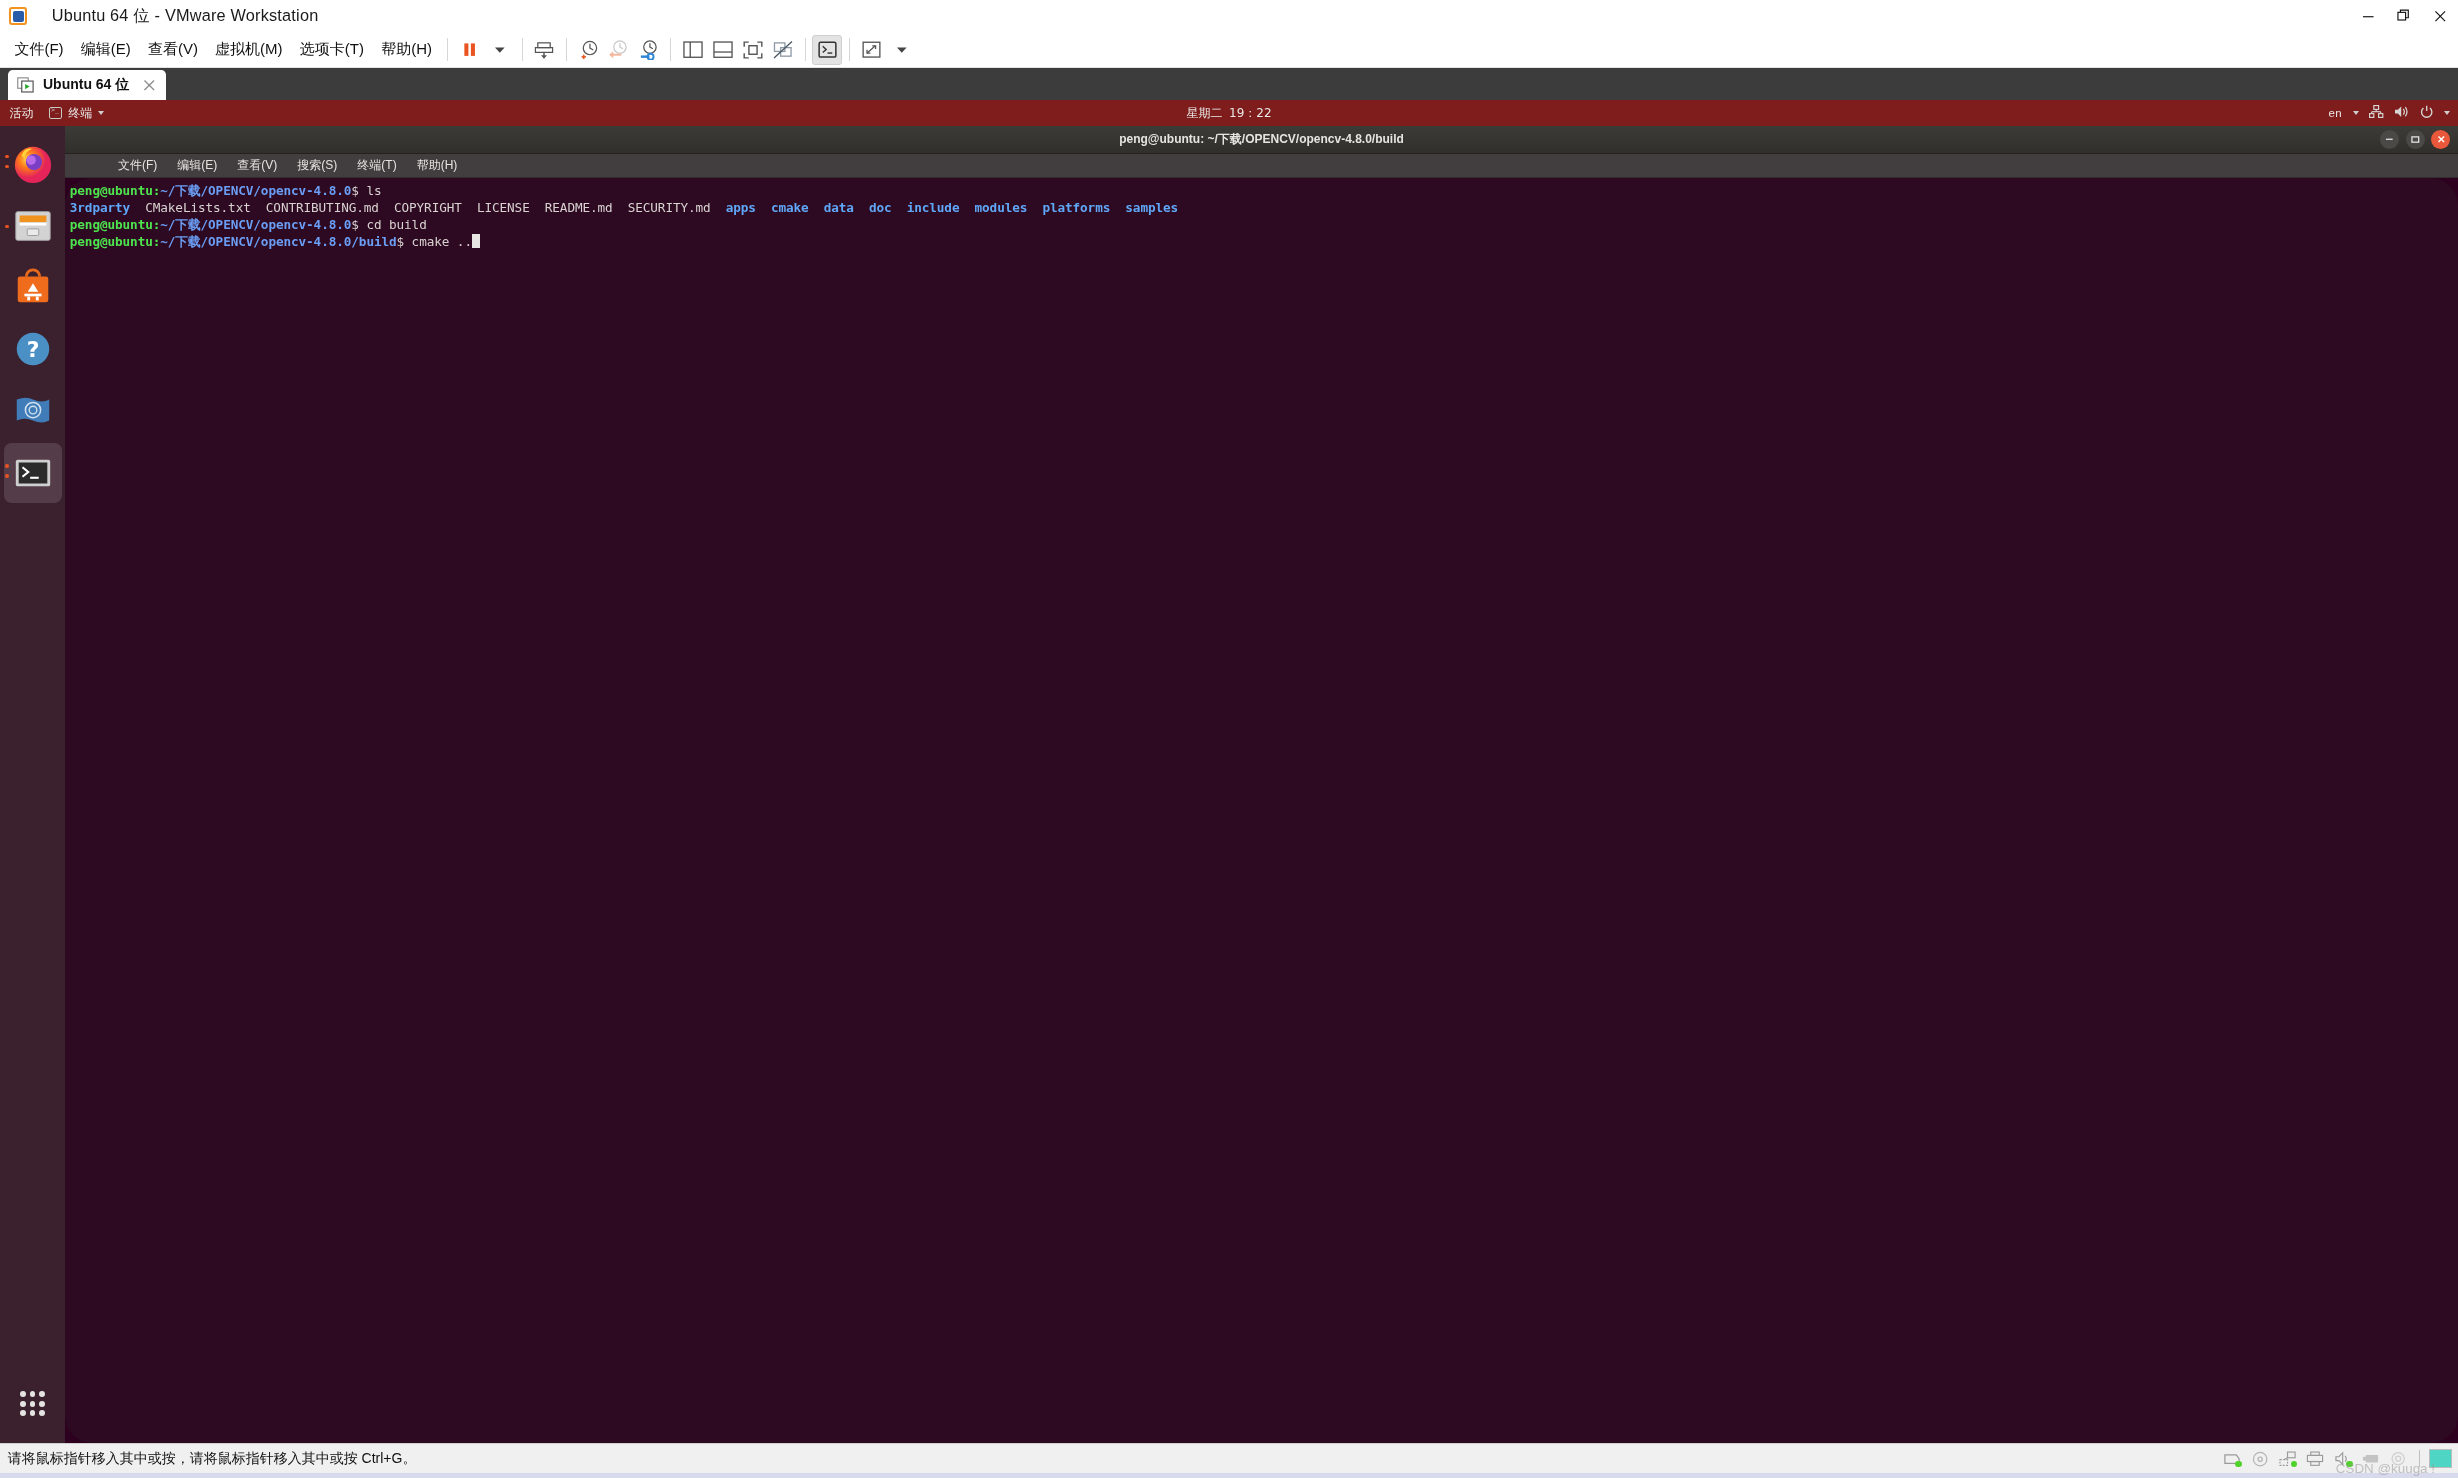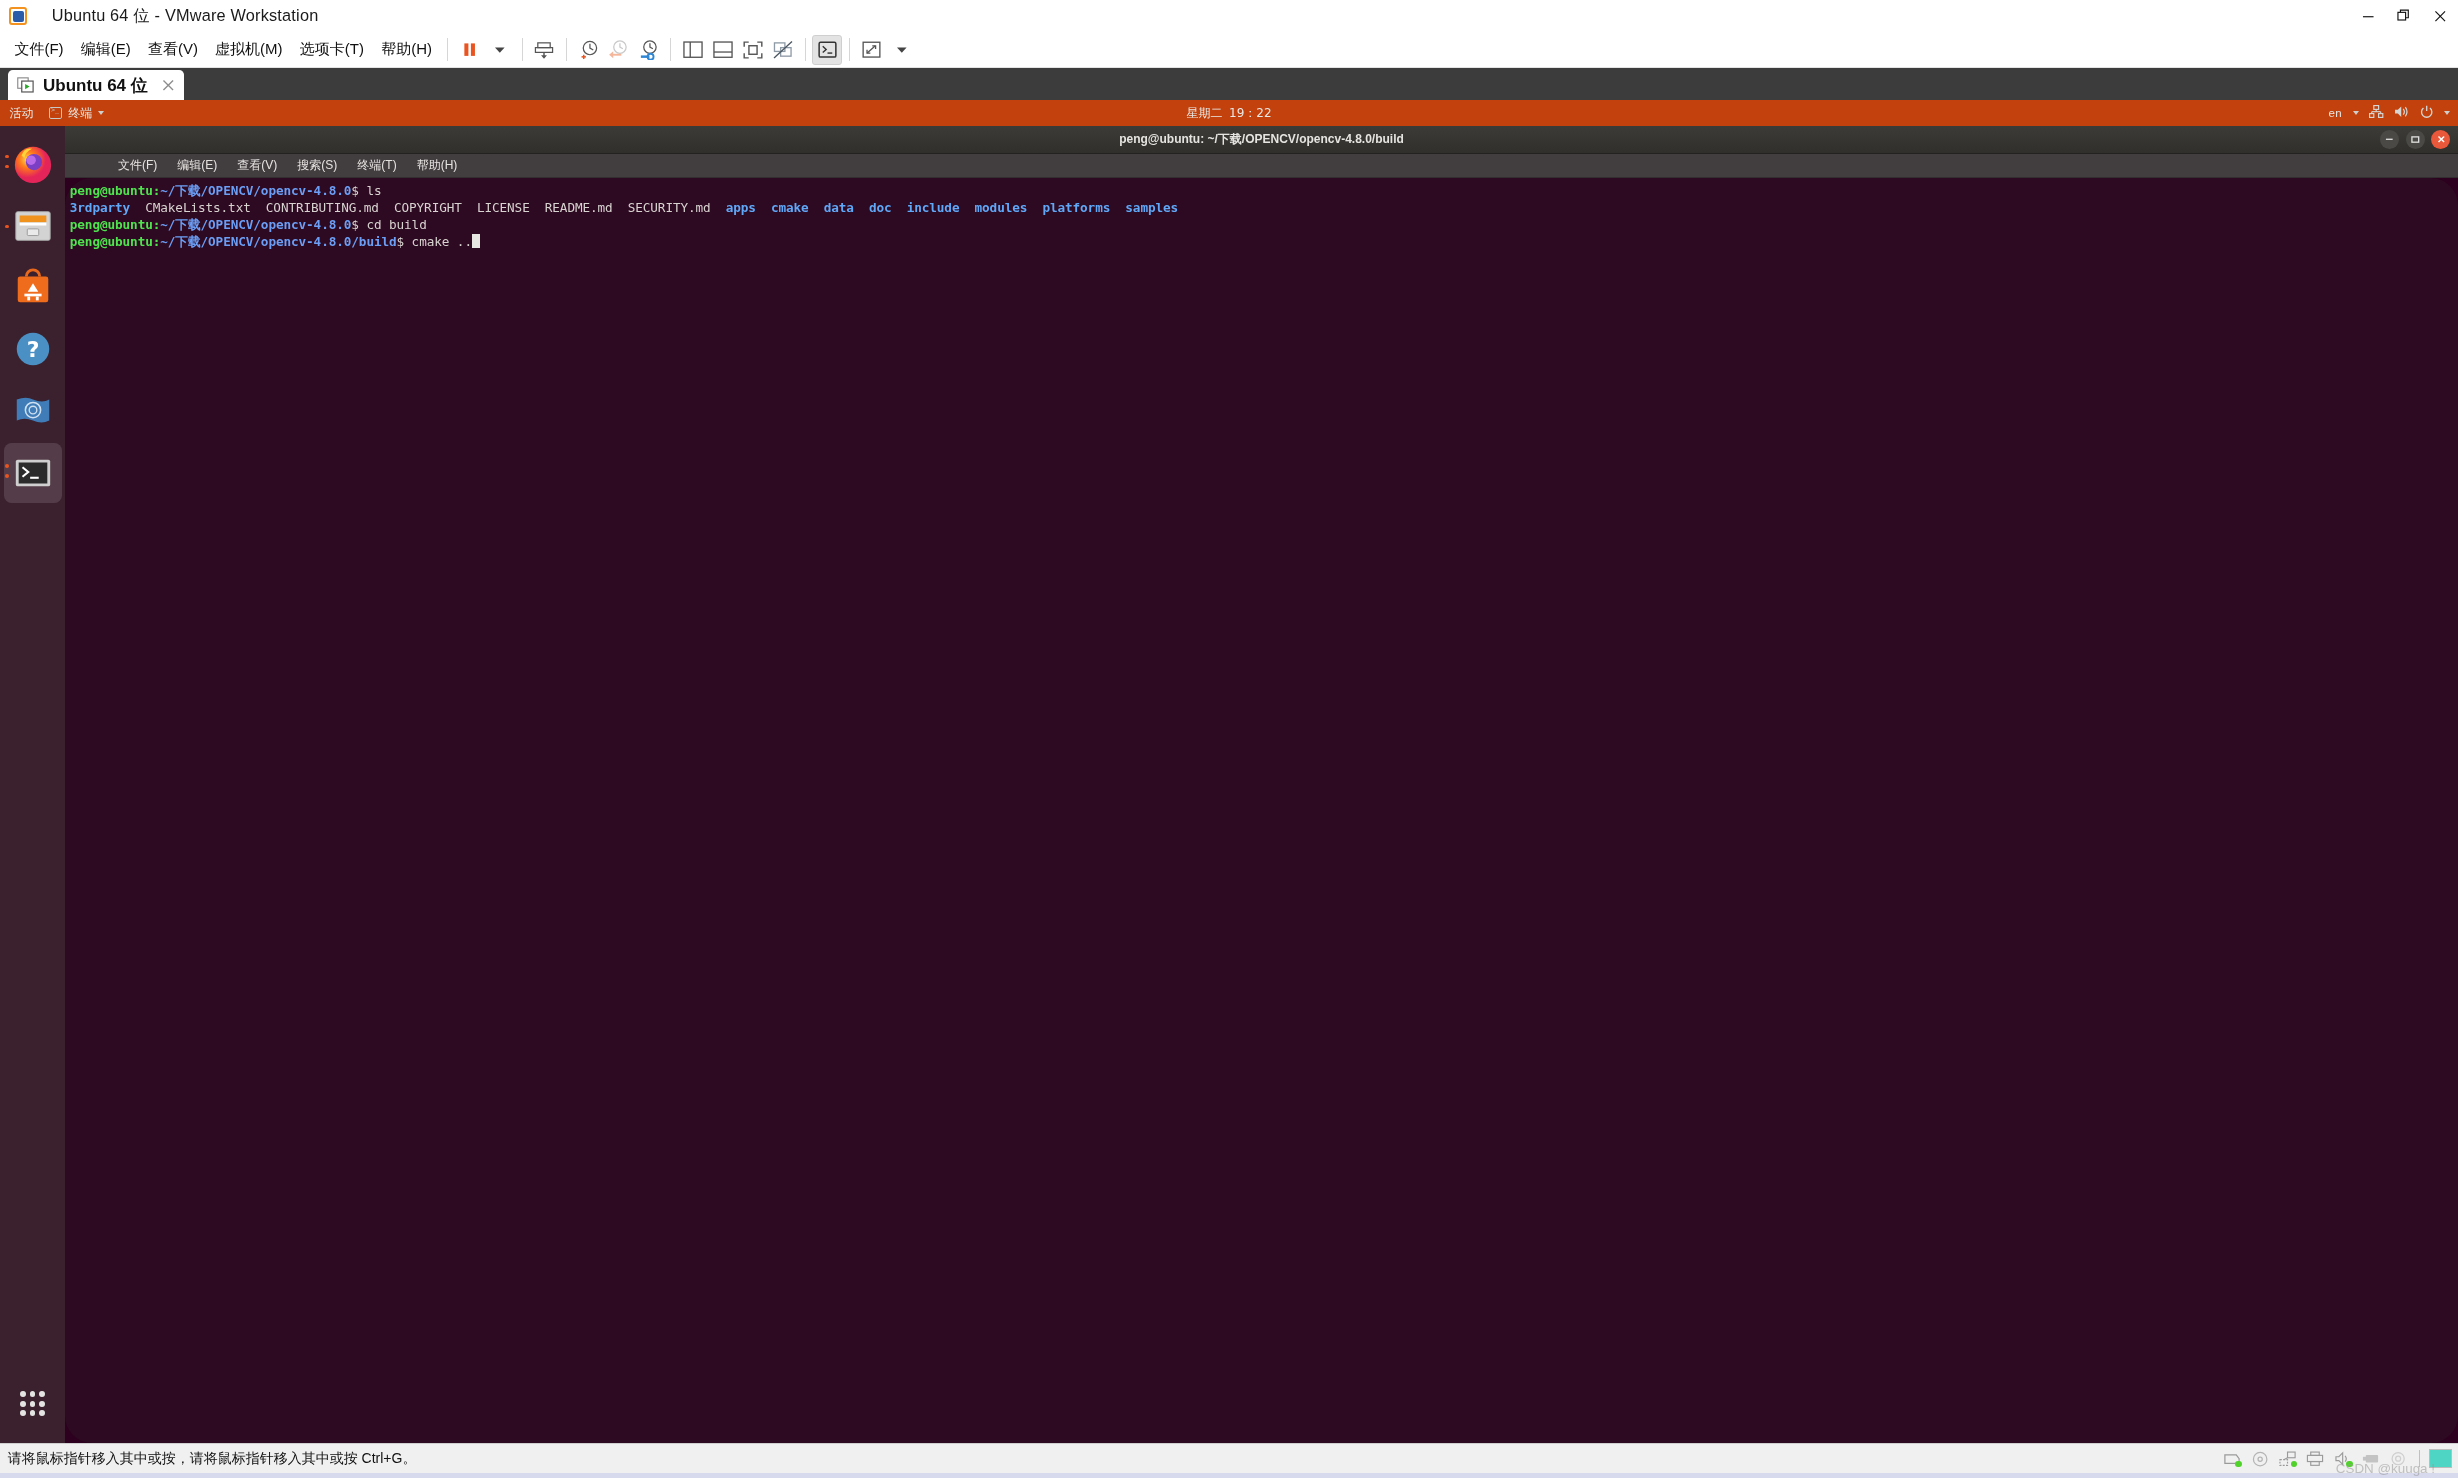--- a/index.html
+++ b/index.html
@@ -41,30 +41,30 @@
   .vm-tabstrip {
     height: 32px; background: #3c3c3c; display: flex; align-items: flex-end; flex: none;
     padding-left: 7.7px;
   }
   .vm-tab {
     height: 30px; background: #ffffff; border-radius: 4.8px 4.8px 0 0;
     display: flex; align-items: center; padding: 0 7.7px 0 9.6px; gap: 7.7px;
     min-width: 144px;
   }
   .vm-tab-icon { width: 18px; height: 16.3px; position: relative; flex: none; }
-  .vm-tab-label { font-size: 17px; font-weight: bold; color: #111; white-space: nowrap; }
+  .vm-tab-label { font-size: 14px; font-weight: bold; color: #111; white-space: nowrap; }
   .vm-tab-close { width: 17.3px; height: 17.3px; display: flex; align-items: center; justify-content: center; margin-left: 3.8px; }
 
   
   .guest-screen { position: relative; flex: 1 1 auto; background: #2c001e; overflow: hidden; }
 
   
   .gnome-topbar {
     position: absolute; left: 0; top: 0; width: 100%; height: 26px;
-    background: #c2410c; display: flex; align-items: center; color: #e8e8e6;
+    background: #7f1d1d; display: flex; align-items: center; color: #e8e8e6;
     font-size: 12px; z-index: 30;
   }
   .gnome-left { display: flex; align-items: center; gap: 15.4px; padding-left: 9.6px; }
   .gnome-activities { color: #e8e8e6; }
   .gnome-appmenu { display: flex; align-items: center; gap: 5.8px; }
   .gnome-app-icon { width: 13.4px; height: 11.5px; border: 1.4px solid #c8c8c6; border-radius: 1.9px; position: relative; }
   .gnome-app-icon::after { content: ">_"; position: absolute; left: 1px; top: -1.9px; font-size: 6.7px; color: #c8c8c6; font-family: "DejaVu Sans Mono", monospace; }
   .gnome-center { position: absolute; left: 50%; transform: translateX(-50%); display: flex; align-items: center; gap: 6.7px; }
   .gnome-clock-time { font-family: "DejaVu Sans", sans-serif; }
   .gnome-right { position: absolute; right: 7.7px; display: flex; align-items: center; gap: 10.6px; }

